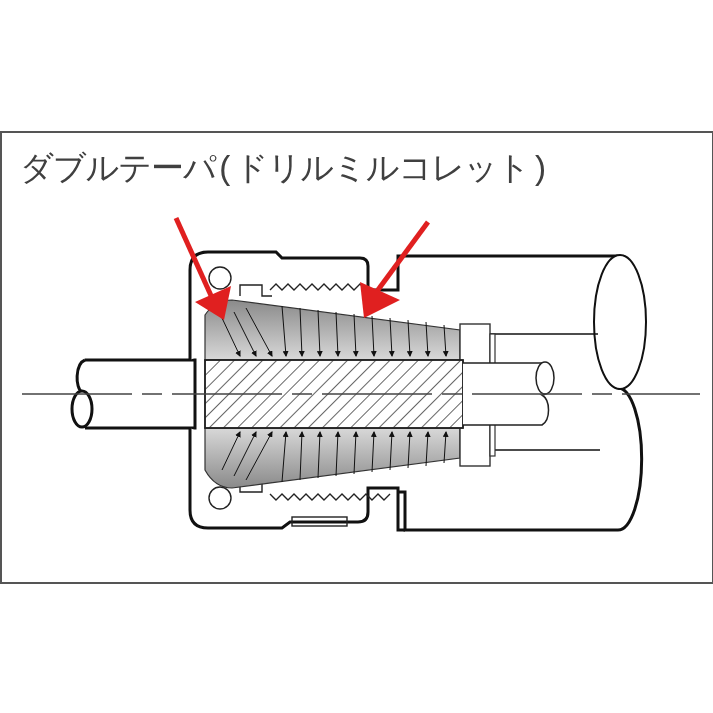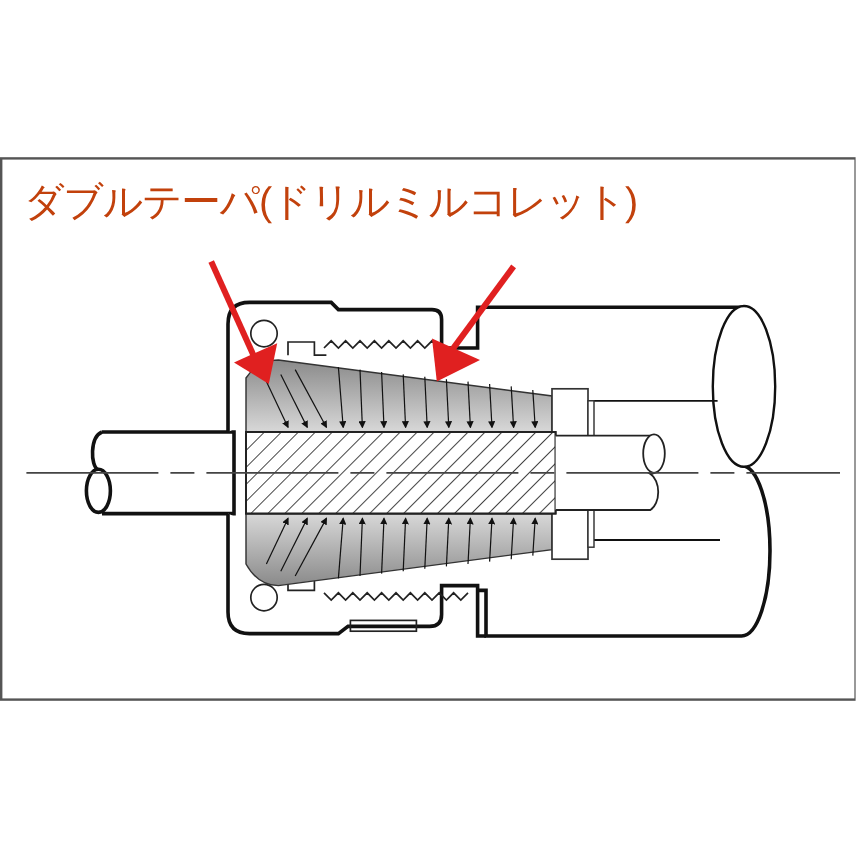--- a/index.html
+++ b/index.html
@@ -1,18 +1,18 @@
 <!DOCTYPE html>
 <html><head>
 <meta charset="utf-8">
 <style>
   html, body { margin:0; padding:0; background:#fff; }
   body { width:713px; height:713px; position:relative; overflow:hidden; font-family:"DejaVu Sans", sans-serif; }
   .frame { position:absolute; left:0; top:131px; width:710px; height:449px; border:2px solid #555; box-sizing:content-box; background:#fff; }
-  .title { position:absolute; left:20px; top:146px; font-size:33px; letter-spacing:-1px; color:#c2410c; font-family:Liberation Sans, sans-serif; font-weight:normal; white-space:nowrap; }
+  .title { position:absolute; left:20px; top:146px; font-size:33px; letter-spacing:-1px; color:#404040; font-family:Liberation Mono, monospace; font-weight:normal; white-space:nowrap; }
   svg.diagram { position:absolute; left:0; top:0; }
 </style>
 </head>
 <body>
 
 <div class="frame"></div>
 <div class="title">ダブルテーパ(ドリルミルコレット)</div>
 
 <svg class="diagram" width="713" height="713" viewBox="0 0 713 713">
   <defs>

